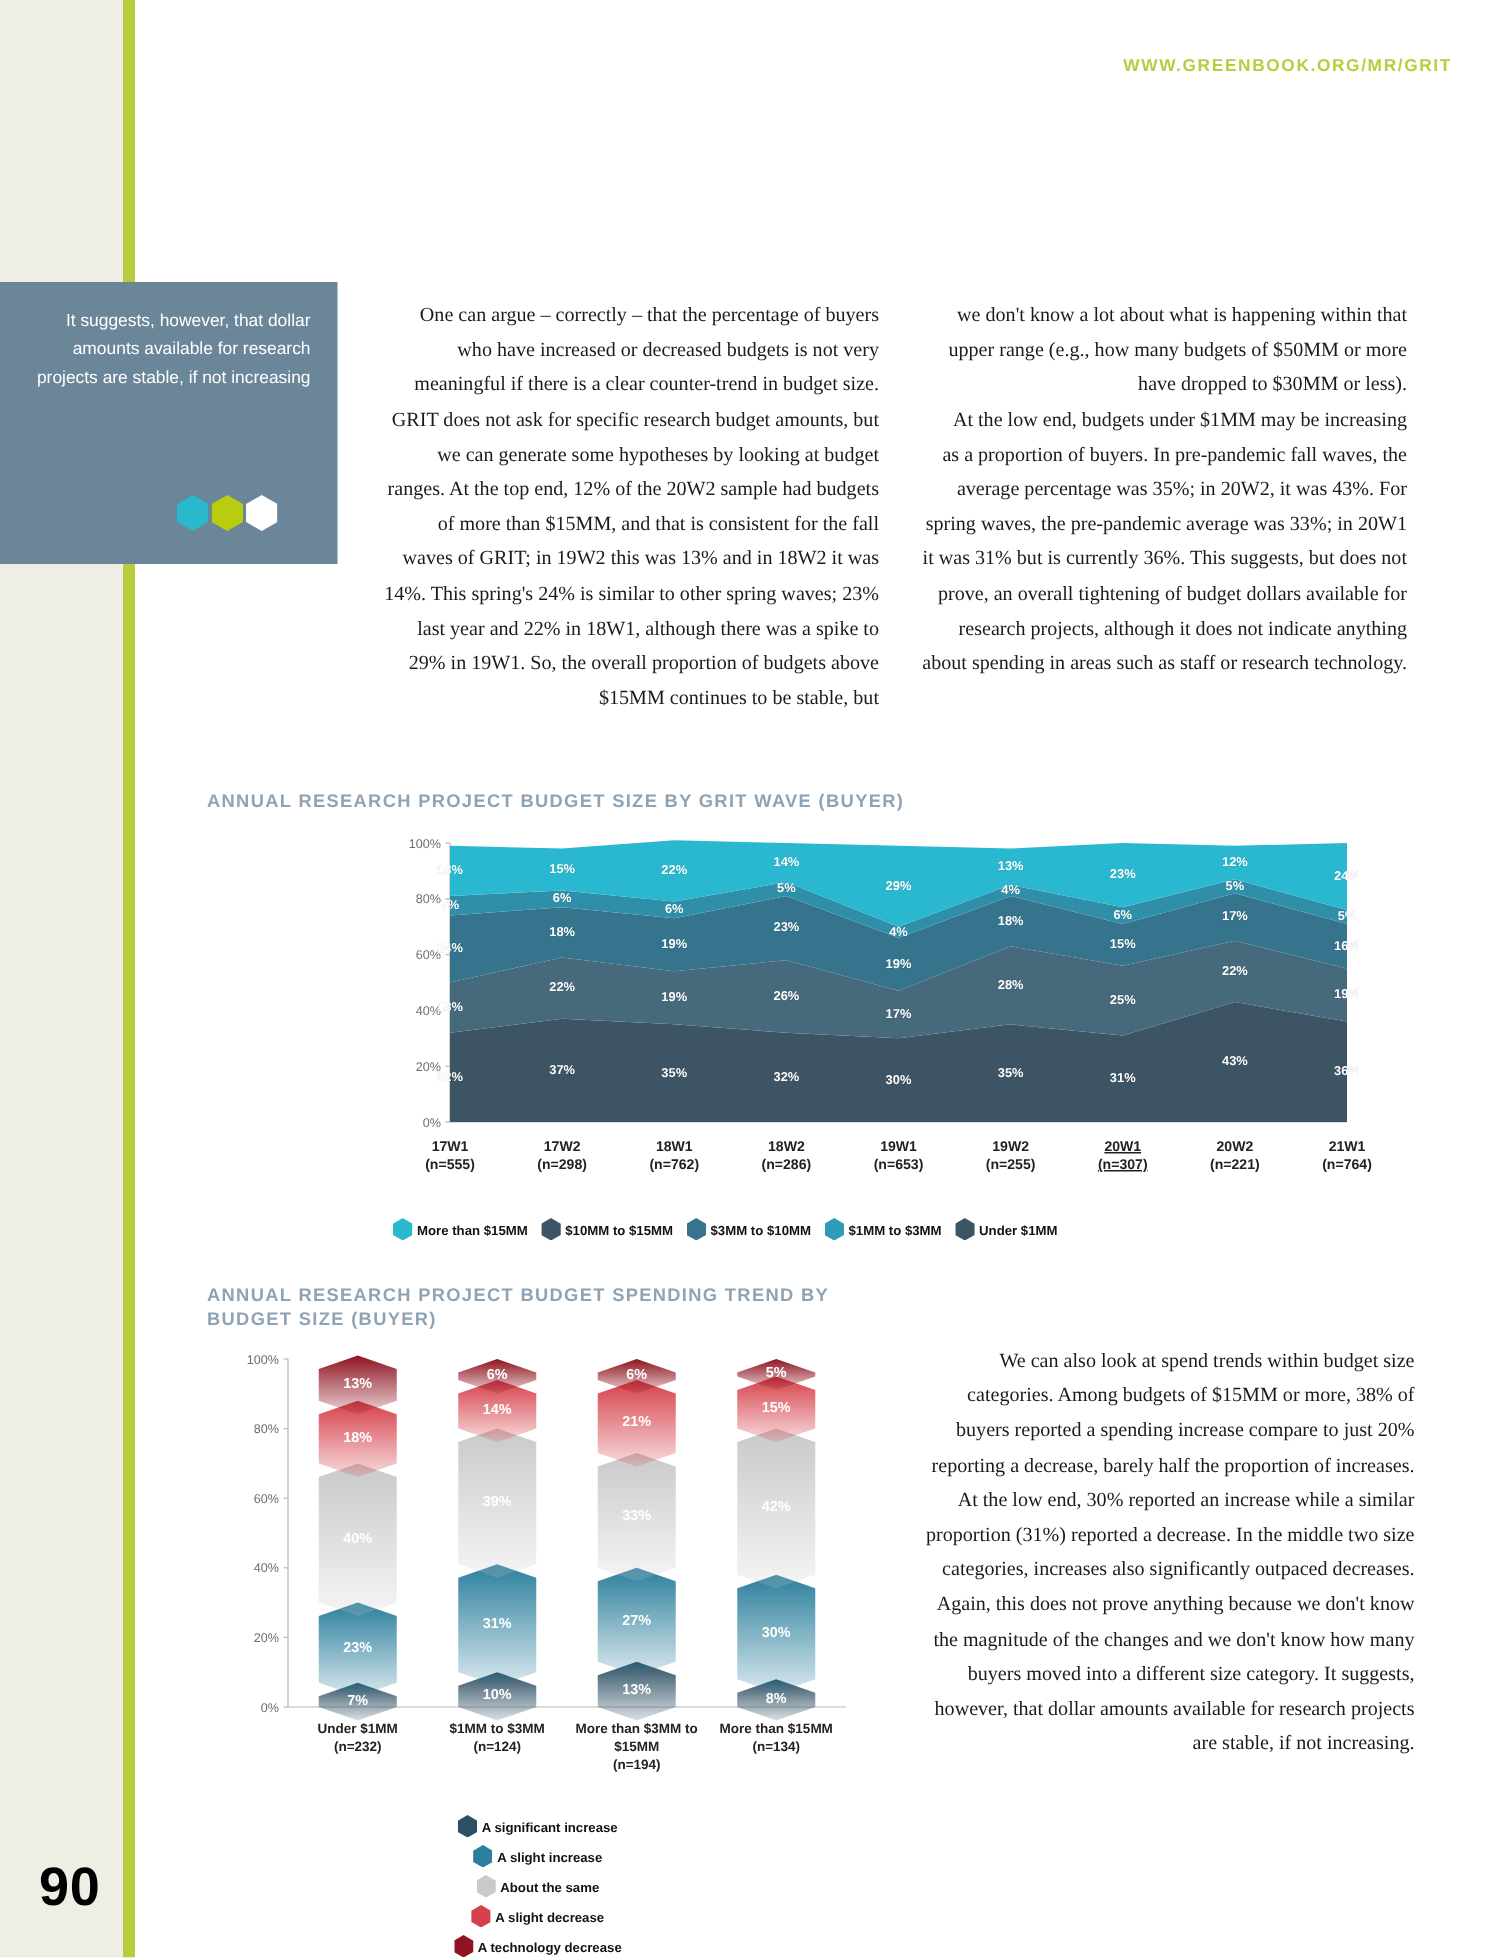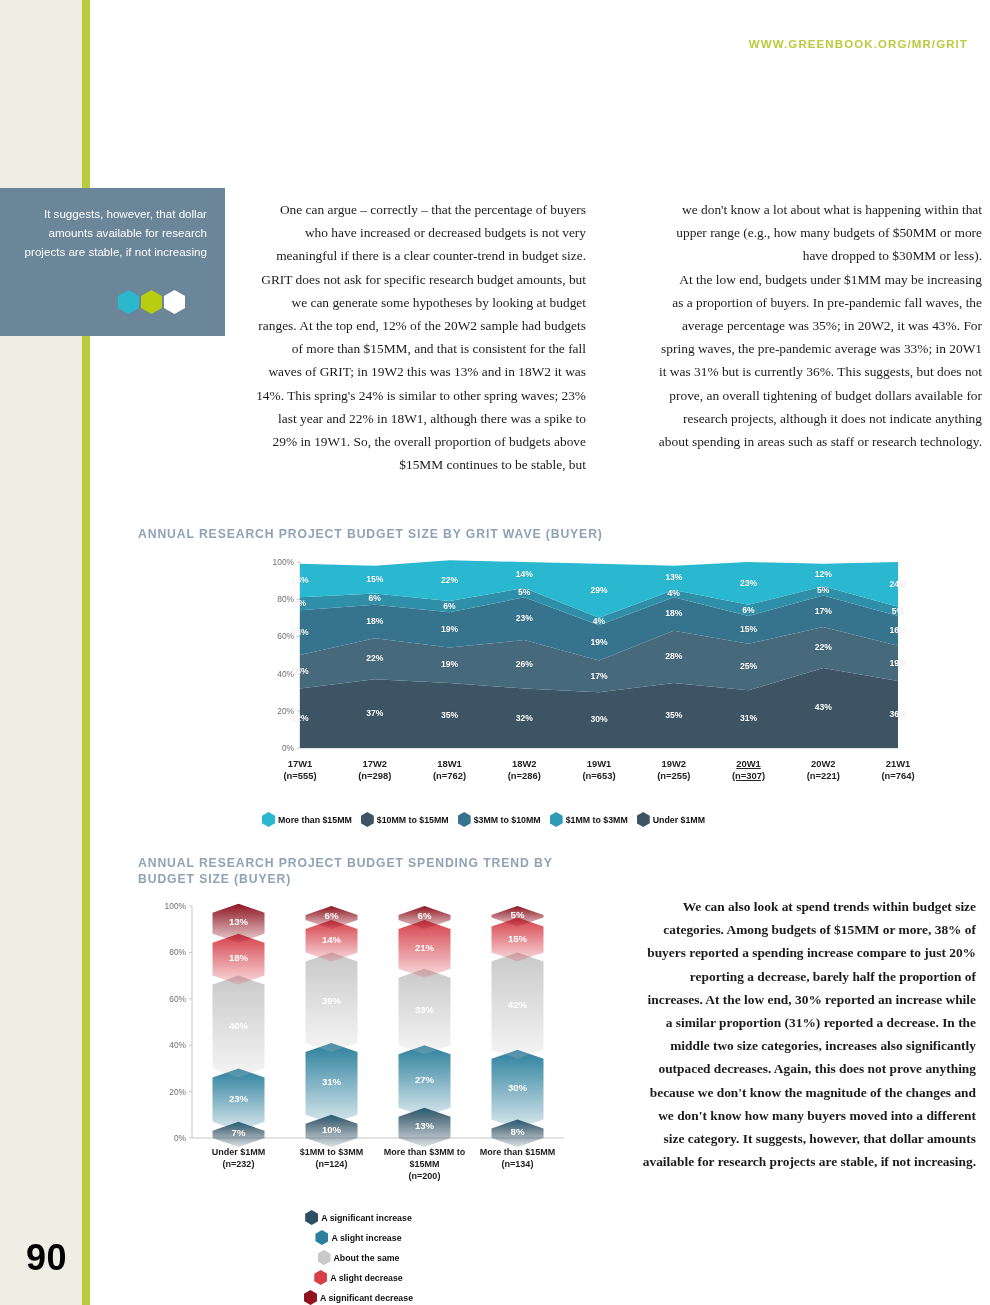--- a/index.html
+++ b/index.html
@@ -25,44 +25,44 @@
     font-family: Liberation Sans, sans-serif;
     font-size: 36px; font-weight: bold; color: #000000; letter-spacing: .5px;
   }
   .url {
     position: absolute; right: 22px; top: 38px;
     font-family: "Liberation Sans", sans-serif;
     font-size: 11.5px; letter-spacing: 1.1px; color: #b8cc3e; font-weight: bold;
   }
   
   .pullquote {
-    position: absolute; left: 0; top: 188px; width: 225px; height: 148px;
+    position: absolute; left: 0; top: 188px; width: 225px; height: 188px;
     background: #6b8599;
     color: #ffffff;
     font-family: "Liberation Sans", sans-serif;
     font-size: 11.6px; line-height: 19px;
     text-align: right;
     padding: 16px 18px 0 18px;
   }
   .hexrow { position: absolute; right: 40px; bottom: 22px; display: flex; gap: 2px; }
   .hex { width: 21px; height: 24px; }
   .hex > div {
     width: 100%; height: 100%;
     clip-path: polygon(50% 0%, 100% 25%, 100% 75%, 50% 100%, 0% 75%, 0% 25%);
   }
   
   .col {
     position: absolute; width: 330px;
     font-size: 13.4px; line-height: 23.2px; color: #1b1b1b;
     text-align: right;
   }
   .col.left  { left: 256px; top: 198px; }
-  .col.right { left: 608px; top: 198px; margin-left: 44px; }
+  .col.right { left: 608px; top: 198px; }
   .col p + p { text-indent: 22px; }
-  .col.low { top: 895px; left: 641px; width: 335px; font-weight: bold; }
+  .col.low { top: 895px; left: 608px; width: 335px; }
   
   .chart-title {
     position: absolute;
     font-family: "Liberation Sans", sans-serif;
     font-size: 12.2px; letter-spacing: .9px; color: #8fa3b5; font-weight: bold;
     line-height: 16px;
   }
   .tick-lbl {
     font-family: "Liberation Sans", sans-serif;
     font-size: 9.4px; color: #222; font-weight: bold; text-align: center;
@@ -400,21 +400,21 @@
         <path d="M 339.5 17.60000000000001 L 339.5 15 L 365.5 6 L 391.5 15 L 391.5 17.60000000000001 L 365.5 26.60000000000001 Z" fill="url(#g3_4)"></path>
         <text x="365.5" y="15.800000000000004" class="bar-lbl">5%</text>
       </svg><div class="tick-lbl" style="position: absolute; left: 39.5px; top: 246px; width: 94px; font-size: 9px;">
         <div>Under $1MM</div>
         <div>(n=232)</div>
       </div><div class="tick-lbl" style="position: absolute; left: 132.5px; top: 246px; width: 94px; font-size: 9px;">
         <div>$1MM to $3MM</div>
         <div>(n=124)</div>
       </div><div class="tick-lbl" style="position: absolute; left: 225.5px; top: 246px; width: 94px; font-size: 9px;">
         <div>More than $3MM to $15MM</div>
-        <div>(n=200)</div>
+        <div>(n=194)</div>
       </div><div class="tick-lbl" style="position: absolute; left: 318.5px; top: 246px; width: 94px; font-size: 9px;">
         <div>More than $15MM</div>
         <div>(n=134)</div>
       </div></div>
   <div class="legend" id="legend2" style="left:168px; top:1210px; width:390px;flex-direction:column;">
       <div class="li">
         <span class="sw" style="background: rgb(45, 79, 99);"></span>
         <span>A significant increase</span>
       </div>
       <div class="li">
@@ -424,17 +424,17 @@
       <div class="li">
         <span class="sw" style="background: rgb(201, 201, 201);"></span>
         <span>About the same</span>
       </div>
       <div class="li">
         <span class="sw" style="background: rgb(214, 64, 74);"></span>
         <span>A slight decrease</span>
       </div>
       <div class="li">
         <span class="sw" style="background: rgb(143, 20, 32);"></span>
-        <span>A significant decrease</span>
+        <span>A technology decrease</span>
       </div>
     </div>
 
 </div>
 
 </body></html>

